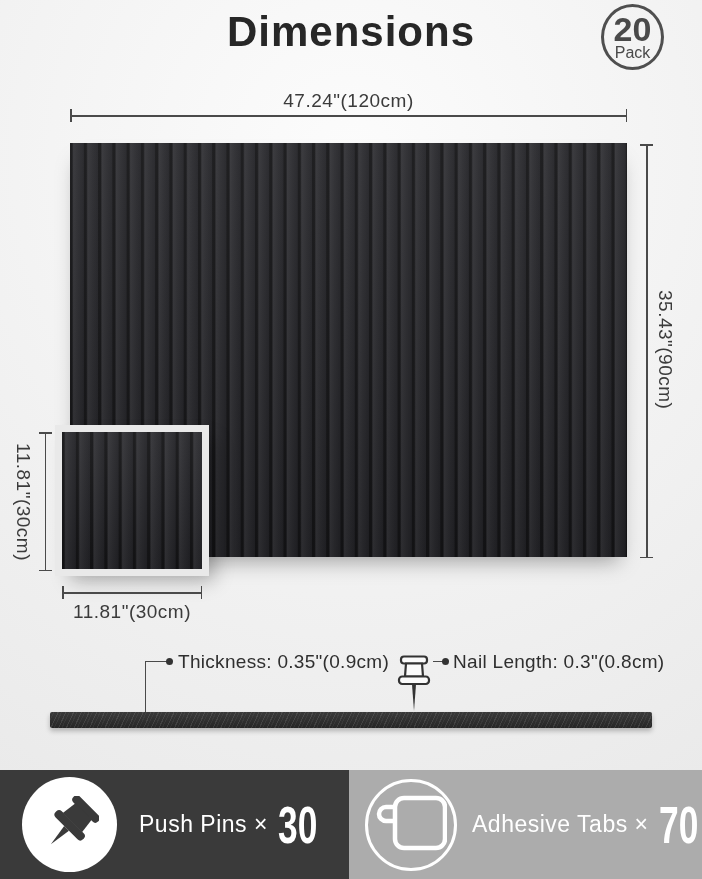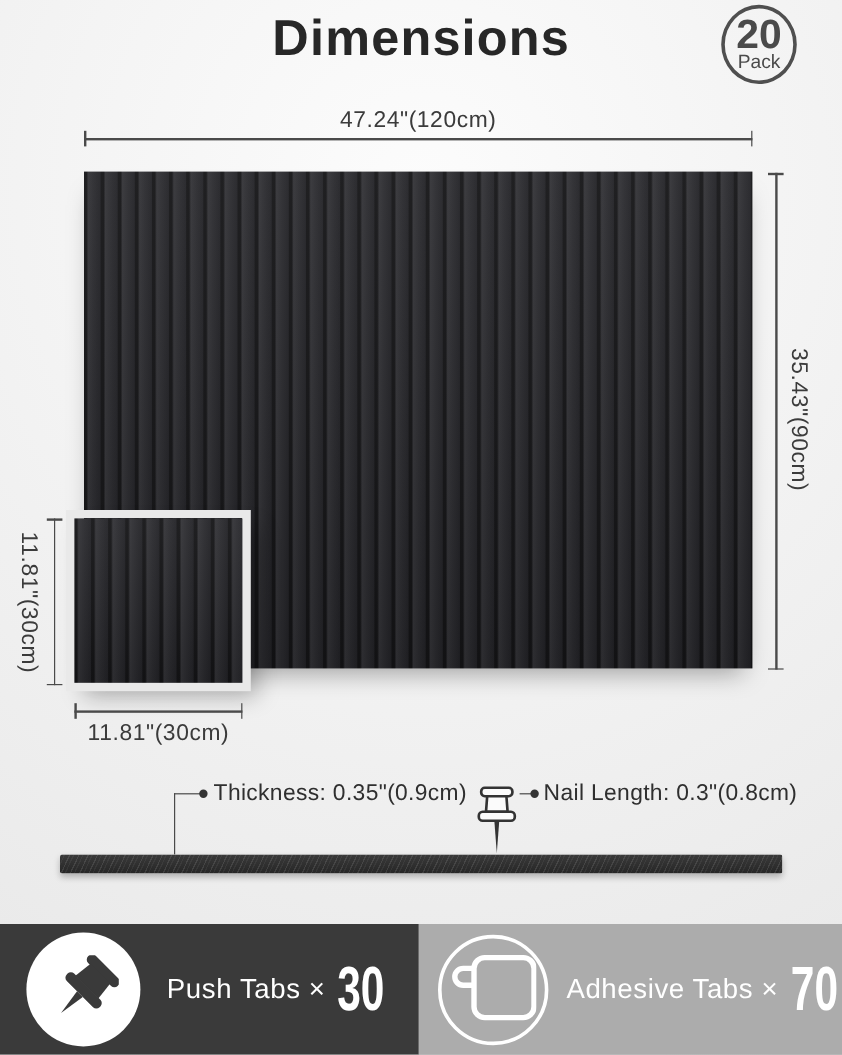--- a/index.html
+++ b/index.html
@@ -140,21 +140,21 @@
     <div class="circle-solid">
       <svg width="58" height="58" viewBox="0 0 60 60">
         <g transform="rotate(45 30 30)" fill="#3a3a3a">
           <rect x="12" y="2" width="36" height="9" rx="4"></rect>
           <path d="M 18 10 L 16 26.5 H 44 L 42 10 Z"></path>
           <rect x="10" y="26" width="40" height="9" rx="4"></rect>
           <path d="M 26.5 35 L 30 58 L 33.5 35 Z"></path>
         </g>
       </svg>
     </div>
-    <span class="foot-label">Push Tabs ×</span>
+    <span class="foot-label">Push Pins ×</span>
     <span class="foot-count">30</span>
   </div>
 
   <div class="abs footer-right">
     <div class="circle-outline">
       <svg width="72" height="62" viewBox="-20 -4 72 62">
         <rect x="-16" y="9" width="28" height="14" rx="7" fill="#acacac" stroke="#fff" stroke-width="4.5"></rect>
         <rect x="0" y="0" width="50" height="50" rx="9" fill="#acacac" stroke="#fff" stroke-width="4.5"></rect>
       </svg>
     </div>

